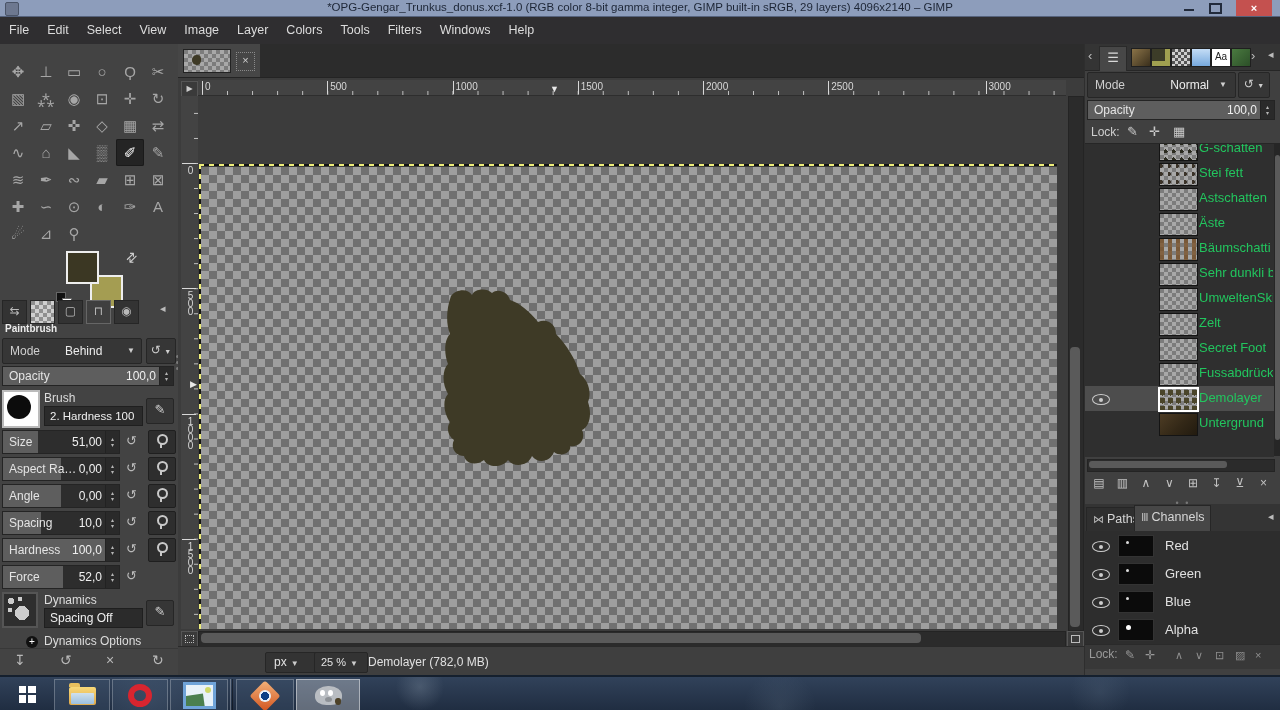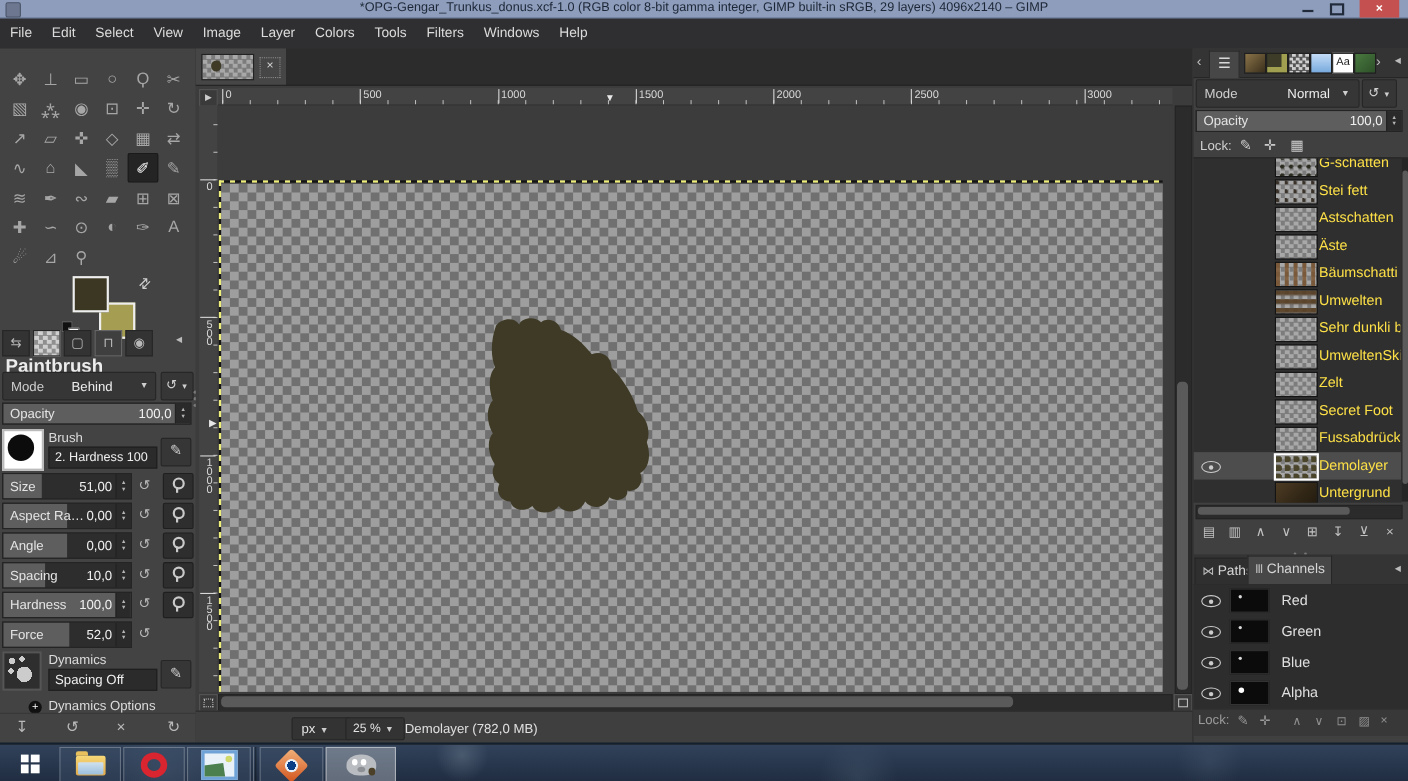--- a/index.html
+++ b/index.html
@@ -41,21 +41,21 @@
   .minidef .w{left:6px;top:6px;background:#fff;border:1px solid #666;}
 
   .dockrow{position:absolute;left:2px;top:256px;height:24px;}
   .drbtn{display:inline-block;width:23px;height:22px;margin-right:3px;background:#333;border:1px solid #262626;
          text-align:center;line-height:21px;font-size:12px;color:#b9b9b9;vertical-align:top;}
   .drbtn.sel{background:#3f3f3f;border:1px solid #666;}
   .drthumb{background:#d9d9d9 repeating-conic-gradient(#cfcfcf 0 25%, #8f8f8f 0 50%);background-size:8px 8px;}
   .collapse-l{position:absolute;left:160px;top:258px;font-size:11px;color:#bbb;}
 
   
-  .optitle{position:absolute;left:5px;top:279px;font-weight:bold;font-size:17px;color:#ececec;}
+  .optitle{position:absolute;left:5px;top:279px;font-weight:bold;font-size:10px;color:#ececec;}
   .modebox{position:absolute;left:2px;top:294px;width:138px;height:24px;background:#363636;border:1px solid #262626;border-radius:2px;}
   .modebox .lab{position:absolute;left:7px;top:5px;color:#cfcfcf;}
   .modebox .val{position:absolute;left:62px;top:5px;color:#ececec;}
   .modebox .chev{position:absolute;right:6px;top:7px;font-size:8px;color:#cfcfcf;}
   .resetsplit{position:absolute;left:146px;top:294px;width:28px;height:24px;background:#363636;border:1px solid #262626;border-radius:2px;
               text-align:center;line-height:22px;color:#cfcfcf;font-size:12px;}
 
   .sliderbox{position:relative;background:#2d2d2d;border:1px solid #242424;height:22px;overflow:hidden;}
   .sliderbox .fill{position:absolute;left:0;top:0;bottom:0;background:#5e5e5e;}
   .sliderbox .s-lab{position:absolute;left:6px;top:4px;color:#e4e4e4;white-space:nowrap;}
@@ -176,21 +176,21 @@
                 repeating-conic-gradient(#a8a8a8 0 25%, #7c7c7c 0 50%);}
   .lthumb.t-dot2{background-image:radial-gradient(circle 2px at 12% 25%,#3a3228 0 2px,transparent 2px),
                  repeating-conic-gradient(#a8a8a8 0 25%, #7c7c7c 0 50%);}
   .lthumb.t-edge{background-image:linear-gradient(90deg,rgba(120,80,40,.8) 0 4px,transparent 4px),
                  repeating-conic-gradient(#a8a8a8 0 25%, #7c7c7c 0 50%);}
   .lthumb.t-umwelten{background-image:linear-gradient(180deg,rgba(86,62,34,.9) 0 40%,rgba(86,62,34,.25) 60%,rgba(86,62,34,0) 75%),
                      repeating-conic-gradient(#a8a8a8 0 25%, #7c7c7c 0 50%);}
   .lthumb.t-demo{background-image:radial-gradient(circle 3px at 30% 45%,#4a452a 0 3px,transparent 3px),
                  repeating-conic-gradient(#a8a8a8 0 25%, #7c7c7c 0 50%);}
   .lthumb.t-brown{background:linear-gradient(135deg,#4d3c24,#332817 55%,#221b0f);}
-  .lname{position:absolute;left:114px;top:4px;width:74px;font-size:13px;color:#fde047;white-space:nowrap;overflow:hidden;}
+  .lname{position:absolute;left:114px;top:4px;width:74px;font-size:13px;color:#22c55e;white-space:nowrap;overflow:hidden;}
   .llscroll{position:absolute;left:189px;top:99px;width:7px;height:313px;background:#262626;}
   .llscroll .thumb{position:absolute;left:1px;width:5px;top:12px;height:285px;background:#5a5a5a;border-radius:3px;}
   .lhscroll{position:absolute;left:2px;top:415px;width:186px;height:11px;background:#2b2b2b;border:1px solid #242424;}
   .lhscroll .thumb{position:absolute;left:1px;top:1px;width:138px;height:7px;background:#5a5a5a;border-radius:3px;}
   .lbtnrow{position:absolute;left:2px;top:430px;width:192px;height:20px;}
   .pbtn{position:absolute;top:0;width:20px;height:19px;text-align:center;line-height:19px;font-size:12px;color:#c2c2c2;}
   .gripdots{position:absolute;left:88px;top:454px;width:20px;text-align:center;color:#777;font-size:9px;letter-spacing:2px;}
 
   .ptabrow{position:absolute;left:0;top:460px;width:196px;height:27px;background:#343434;border-bottom:1px solid #262626;}
   .ptab{position:absolute;top:3px;height:23px;background:#2f2f2f;border:1px solid #262626;border-bottom:none;
@@ -575,25 +575,20 @@
           <span class="lthumb t-plain"></span>
           <span class="lname">Äste</span>
         </div>
         <div class="lrow">
           <span class="eyecell"></span>
           <span class="lthumb t-edge"></span>
           <span class="lname">Bäumschatti</span>
         </div>
         <div class="lrow">
           <span class="eyecell"></span>
-          <span class="lthumb t-umwelten"></span>
-          <span class="lname">Umwelten</span>
-        </div>
-        <div class="lrow">
-          <span class="eyecell"></span>
           <span class="lthumb t-plain"></span>
           <span class="lname">Sehr dunkli b</span>
         </div>
         <div class="lrow">
           <span class="eyecell"></span>
           <span class="lthumb t-plain"></span>
           <span class="lname">UmweltenSki</span>
         </div>
         <div class="lrow">
           <span class="eyecell"></span>

